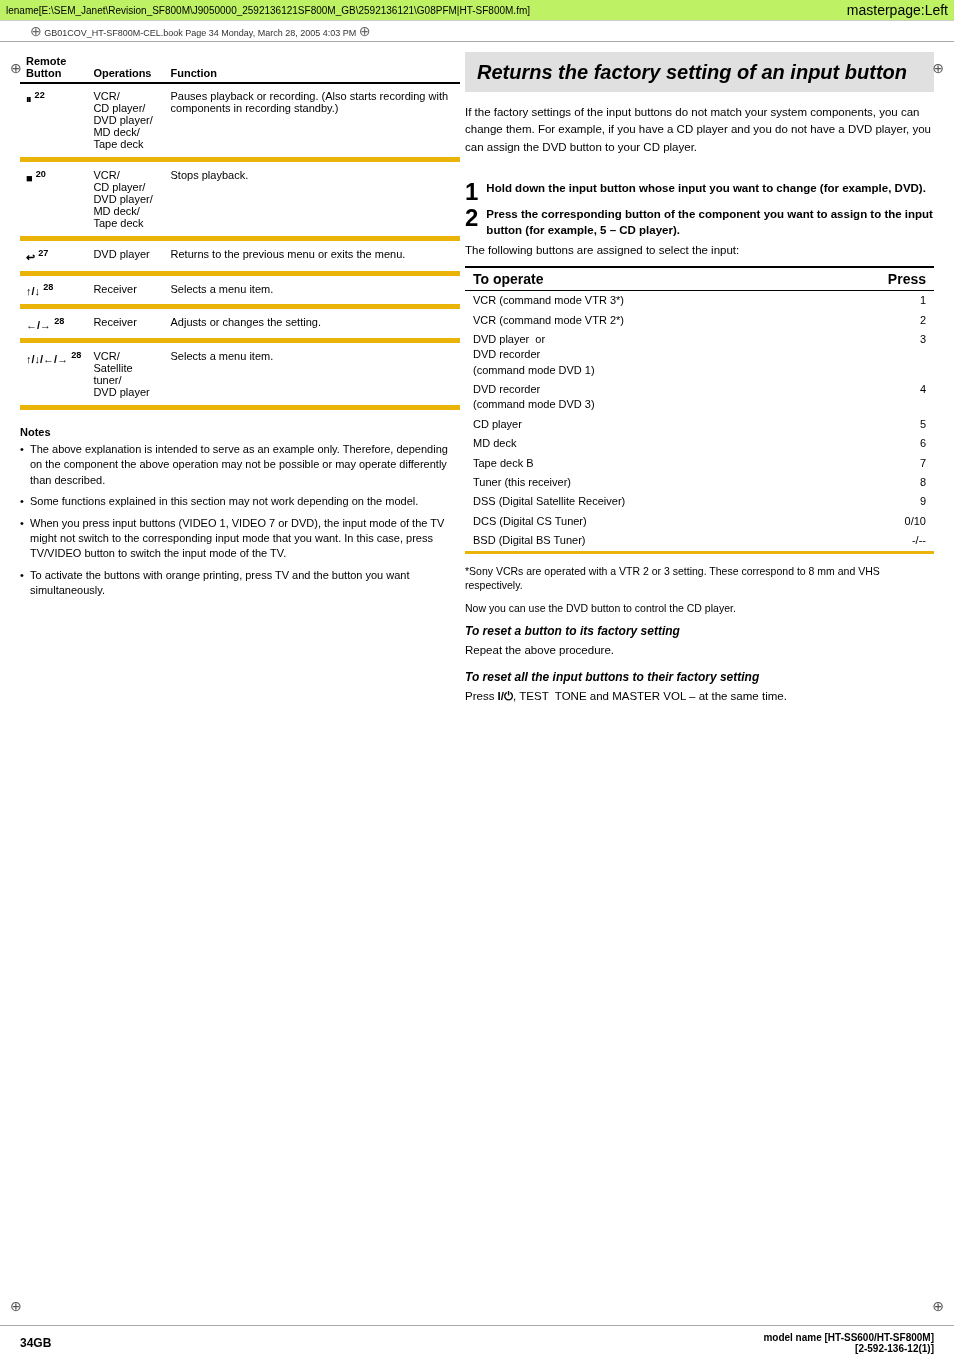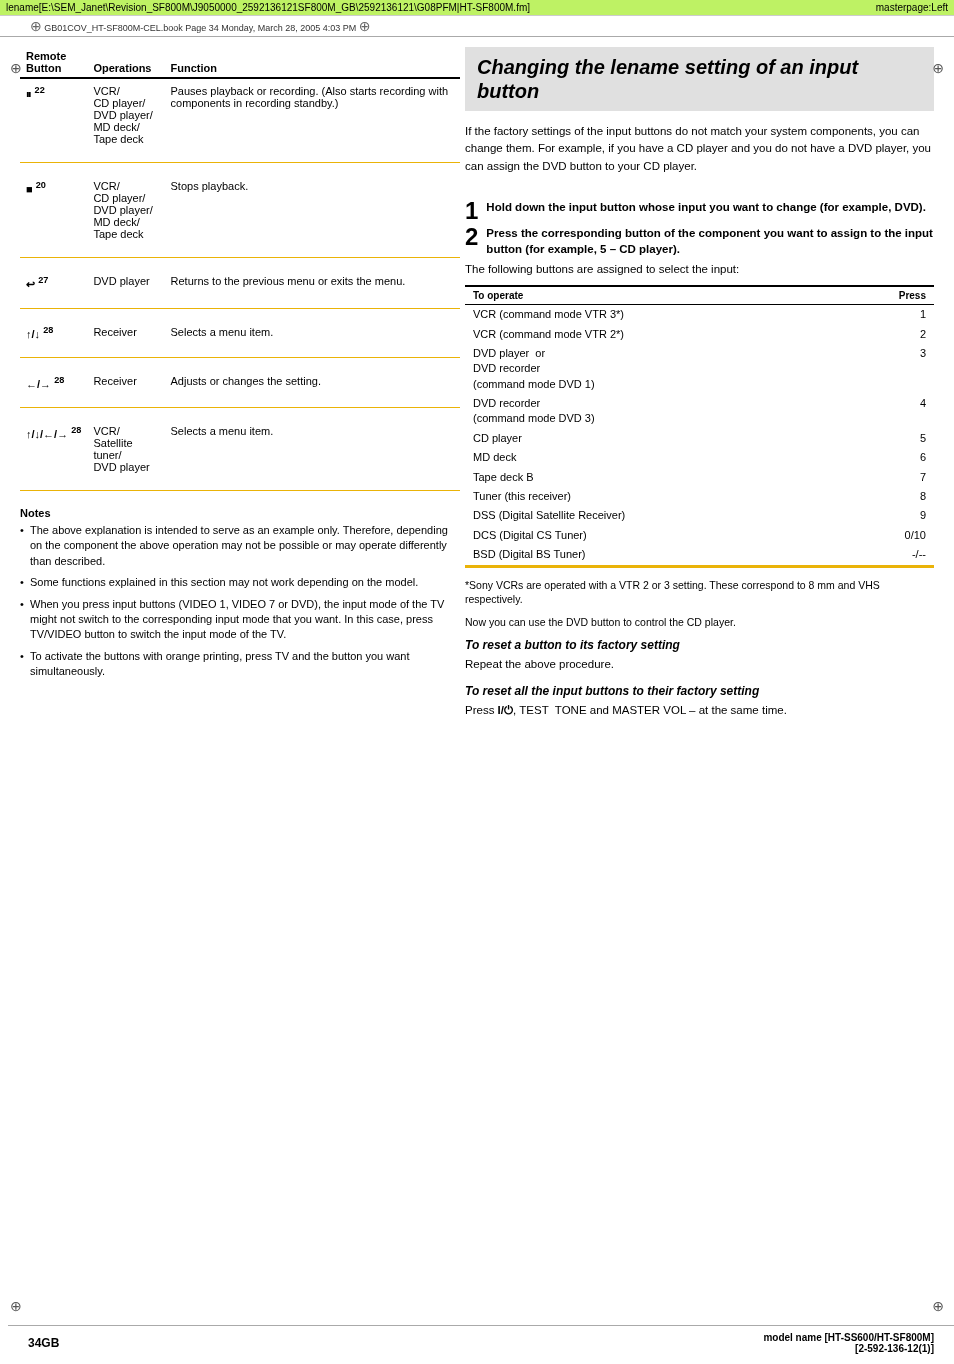--- a/index.html
+++ b/index.html
@@ -20,21 +20,21 @@
       padding: 2px 6px;
       font-size: 10px;
       display: flex;
       justify-content: space-between;
       align-items: center;
     }
     .header-filename {
       font-size: 10px;
     }
     .header-masterpage {
-      font-size: 10px;
+      font-size: 14px;
     }
 
     
     .book-info-bar {
       border-bottom: 1px solid #aaa;
       padding: 2px 6px 2px 30px;
       font-size: 9px;
       color: #333;
     }
 
@@ -65,23 +65,23 @@
     .ops-table th {
       font-weight: bold;
       font-size: 11px;
       padding: 3px 6px;
       border-bottom: 2px solid #000;
       text-align: left;
       vertical-align: bottom;
     }
     .ops-table td {
       font-size: 11px;
-      padding: 17px 6px;
+      padding: 7px 6px;
       vertical-align: top;
-      border-bottom: 1px solid #eab308;
+      border-bottom: 5px solid #eab308;
     }
     .ops-table tr:first-child td {
       padding-top: 6px;
     }
 
     .remote-btn-cell {
       white-space: nowrap;
       font-size: 11px;
       min-width: 60px;
     }
@@ -150,21 +150,21 @@
     }
 
     
     .input-table {
       width: 100%;
       border-collapse: collapse;
       margin: 8px 0 10px 0;
     }
     .input-table th {
       font-weight: bold;
-      font-size: 10px;
+      font-size: 14px;
       padding: 3px 8px;
       border-top: 2px solid #000;
       border-bottom: 1px solid #000;
       text-align: left;
     }
     .input-table th:last-child {
       text-align: right;
     }
     .input-table td {
       font-size: 11px;
@@ -195,21 +195,21 @@
     .sub-section-body {
       font-size: 11.5px;
       line-height: 1.4;
       margin-bottom: 12px;
     }
 
     
     .footer {
       position: absolute;
       bottom: 10px;
-      left: 8px;
+      left: 0;
       right: 0;
       display: flex;
       justify-content: space-between;
       align-items: center;
       padding: 0 20px;
       border-top: 1px solid #aaa;
       padding-top: 6px;
     }
     .page-number {
       font-size: 12px;
@@ -319,21 +319,21 @@
         <li>When you press input buttons (VIDEO 1, VIDEO 7 or DVD), the input mode of the TV might not switch to the corresponding input mode that you want. In this case, press TV/VIDEO button to switch the input mode of the TV.</li>
         <li>To activate the buttons with orange printing, press TV and the button you want simultaneously.</li>
       </ul>
     </div>
 
   </div>
 
   <div class="right-column">
 
     <div class="section-title-box">
-      <h2>Changing the lename setting of an input button</h2>
+      <h2>Returns the factory setting of an input button</h2>
     </div>
 
     <p class="intro-text">If the factory settings of the input buttons do not match your system components, you can change them. For example, if you have a CD player and you do not have a DVD player, you can assign the DVD button to your CD player.</p>
 
     <div class="step-container">
       <span class="step-number">1</span>
       <div class="step-text">Hold down the input button whose input you want to change (for example, DVD).</div>
     </div>
 
     <div class="step-container">

